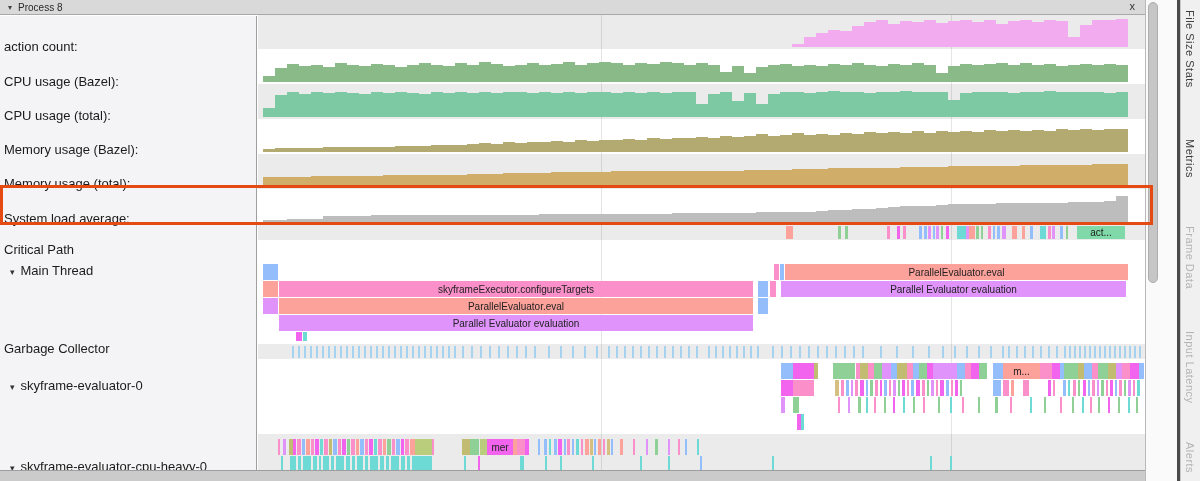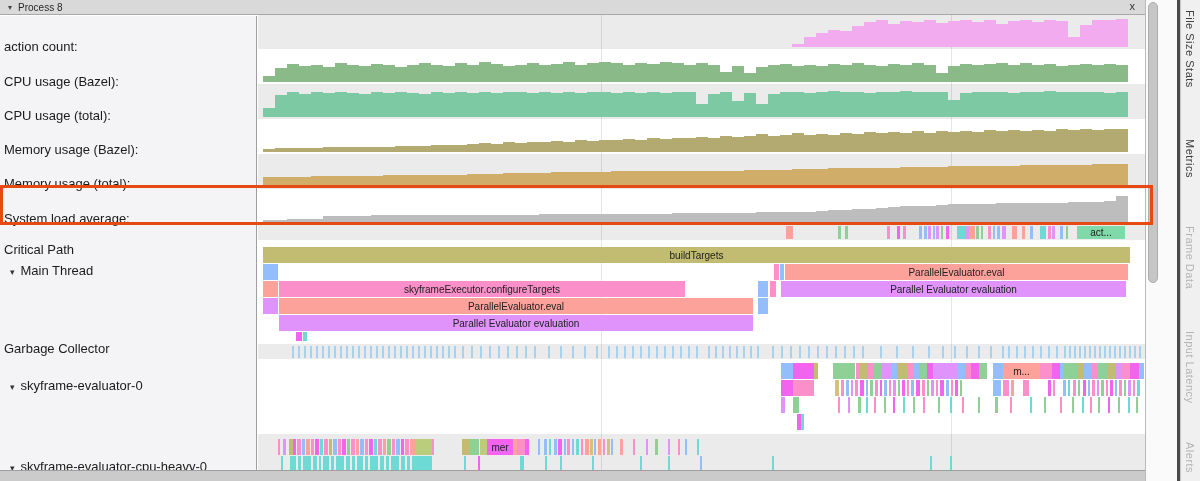--- a/index.html
+++ b/index.html
@@ -116,27 +116,26 @@
       <div class="slice" style="left: 764px; top: 0px; width: 3px; height: 13px; background: rgb(253, 161, 155);"></div>
       <div class="slice" style="left: 772px; top: 0px; width: 3px; height: 13px; background: rgb(148, 190, 251);"></div>
       <div class="slice" style="left: 782px; top: 0px; width: 6px; height: 13px; background: rgb(110, 218, 213);"></div>
       <div class="slice" style="left: 790px; top: 0px; width: 3px; height: 13px; background: rgb(251, 143, 201);"></div>
       <div class="slice" style="left: 794px; top: 0px; width: 3px; height: 13px; background: rgb(224, 147, 251);"></div>
       <div class="slice" style="left: 802px; top: 0px; width: 3px; height: 13px; background: rgb(148, 190, 251);"></div>
       <div class="slice" style="left: 808px; top: 0px; width: 2px; height: 13px; background: rgb(143, 208, 150);"></div>
       <div class="slice" style="left: 819px; top: 0px; width: 48px; height: 13px; background: rgb(127, 217, 169);">act...</div>
     </div>
   <div class="slices" style="top:247px;height:94px">
-      <div class="slice" style="left: 5px; top: 0px; width: 867px; height: 16px; background: rgb(193, 188, 114);">buildTargets</div>
       <div class="slice" style="left: 5px; top: 17px; width: 15px; height: 16px; background: rgb(148, 190, 251);"></div>
       <div class="slice" style="left: 516px; top: 17px; width: 5px; height: 16px; background: rgb(251, 143, 201);"></div>
       <div class="slice" style="left: 522px; top: 17px; width: 4px; height: 16px; background: rgb(148, 190, 251);"></div>
       <div class="slice" style="left: 527px; top: 17px; width: 343px; height: 16px; background: rgb(253, 161, 155);">ParallelEvaluator.eval</div>
       <div class="slice" style="left: 5px; top: 34px; width: 15px; height: 16px; background: rgb(253, 161, 155);"></div>
-      <div class="slice" style="left: 21px; top: 34px; width: 406px; height: 16px; background: rgb(251, 143, 201);">skyframeExecutor.configureTargets</div>
+      <div class="slice" style="left: 21px; top: 34px; width: 474px; height: 16px; background: rgb(251, 143, 201);">skyframeExecutor.configureTargets</div>
       <div class="slice" style="left: 500px; top: 34px; width: 10px; height: 16px; background: rgb(148, 190, 251);"></div>
       <div class="slice" style="left: 512px; top: 34px; width: 6px; height: 16px; background: rgb(251, 143, 201);"></div>
       <div class="slice" style="left: 523px; top: 34px; width: 345px; height: 16px; background: rgb(224, 147, 251);">Parallel Evaluator evaluation</div>
       <div class="slice" style="left: 5px; top: 51px; width: 15px; height: 16px; background: rgb(224, 147, 251);"></div>
       <div class="slice" style="left: 21px; top: 51px; width: 474px; height: 16px; background: rgb(253, 161, 155);">ParallelEvaluator.eval</div>
       <div class="slice" style="left: 500px; top: 51px; width: 10px; height: 16px; background: rgb(148, 190, 251);"></div>
       <div class="slice" style="left: 21px; top: 68px; width: 474px; height: 16px; background: rgb(224, 147, 251);">Parallel Evaluator evaluation</div>
       <div class="slice" style="left: 38px; top: 85px; width: 6px; height: 16px; background: rgb(242, 99, 238);"></div>
       <div class="slice" style="left: 45px; top: 85px; width: 4px; height: 16px; background: rgb(110, 218, 213);"></div>
     </div>

